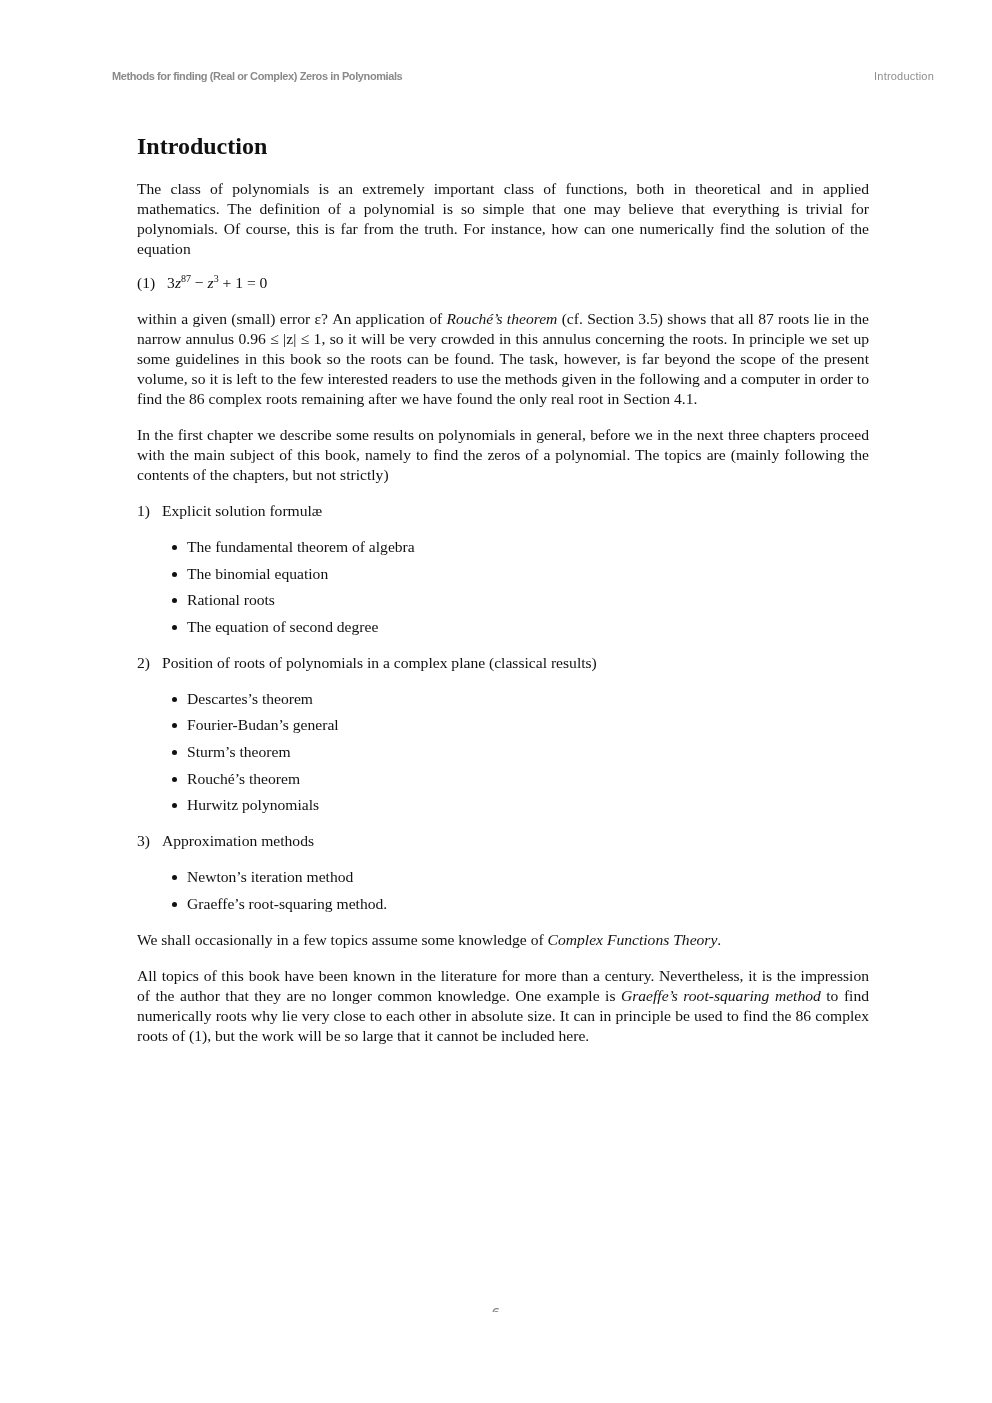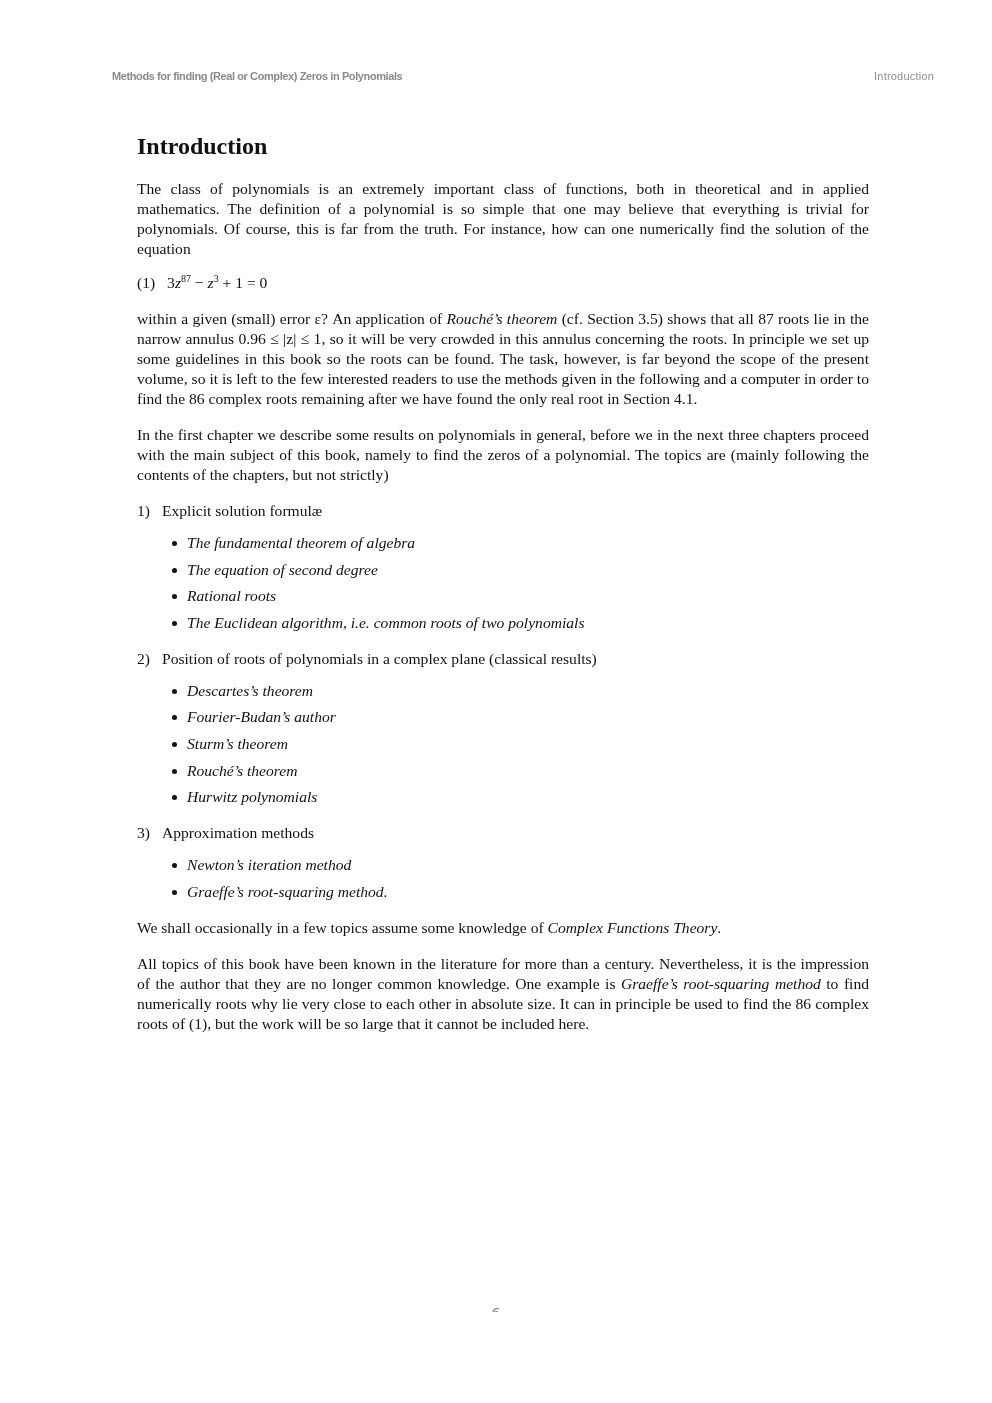--- a/index.html
+++ b/index.html
@@ -11,21 +11,21 @@
   h1 { font-family: "Liberation Serif", "DejaVu Serif", serif; font-size: 24px; font-weight: bold; margin: 0 0 17px 0; line-height: 32px; }
   p { margin: 16px 0 14px 0; text-align: justify; }
   .equation { margin: 8px 0 16px 0; }
   .equation .num { margin-right: 8px; }
   .equation i { font-style: italic; }
   sup { font-size: 10px; vertical-align: super; line-height: 0; }
   em { font-style: italic; }
   .topic { margin: 0 0 12px 0; }
   .topic-title { margin: 16px 0 12px 0; }
   .topic-title .n { display: inline-block; width: 25px; }
-  ul { list-style: none; margin: 8px 0 12px 0; padding: 0 0 0 4px; font-style: italic; }
+  ul { list-style: none; margin: 16px 0 12px 0; padding: 0 0 0 4px; }
   ul li { position: relative; padding-left: 46px; margin: 0 0 6.6px 0; line-height: 20px; }
   ul li::before { content: ""; position: absolute; left: 31px; top: 8px; width: 5px; height: 5px; border-radius: 50%; background: #111; }
   .page-number { position: absolute; top: 1302px; left: 0; width: 992px; text-align: center; font-family: "DejaVu Sans", "Liberation Sans", sans-serif; font-size: 14px; color: #888; height: 10px; overflow: hidden; line-height: 22px; }
 </style>
 </head>
 <body>
 
 <div class="running-header">
   <span class="left">Methods for finding (Real or Complex) Zeros in Polynomials</span>
   <span class="right">Introduction</span>
@@ -42,31 +42,31 @@
   </div>
 
   <p><span>within a given (small) error ε? An application of </span><em>Rouché’s theorem</em><span> (cf. Section 3.5) shows that all 87 roots lie in the narrow annulus 0.96 ≤ |z| ≤ 1, so it will be very crowded in this annulus concerning the roots. In principle we set up some guidelines in this book so the roots can be found. The task, however, is far beyond the scope of the present volume, so it is left to the few interested readers to use the methods given in the following and a computer in order to find the 86 complex roots remaining after we have found the only real root in Section 4.1.</span></p>
 
   <p>In the first chapter we describe some results on polynomials in general, before we in the next three chapters proceed with the main subject of this book, namely to find the zeros of a polynomial. The topics are (mainly following the contents of the chapters, but not strictly)</p>
 
   <div class="topic">
     <div class="topic-title"><span class="n">1)</span><span>Explicit solution formulæ</span></div>
     <ul>
       <li>The fundamental theorem of algebra</li>
+      <li>The binomial equation</li>
+      <li>Rational roots</li>
       <li>The equation of second degree</li>
-      <li>Rational roots</li>
-      <li>The Euclidean algorithm, i.e. common roots of two polynomials</li>
     </ul>
   </div>
 
   <div class="topic">
     <div class="topic-title"><span class="n">2)</span><span>Position of roots of polynomials in a complex plane (classical results)</span></div>
     <ul>
       <li>Descartes’s theorem</li>
-      <li>Fourier-Budan’s author</li>
+      <li>Fourier-Budan’s general</li>
       <li>Sturm’s theorem</li>
       <li>Rouché’s theorem</li>
       <li>Hurwitz polynomials</li>
     </ul>
   </div>
 
   <div class="topic">
     <div class="topic-title"><span class="n">3)</span><span>Approximation methods</span></div>
     <ul>
       <li>Newton’s iteration method</li>

